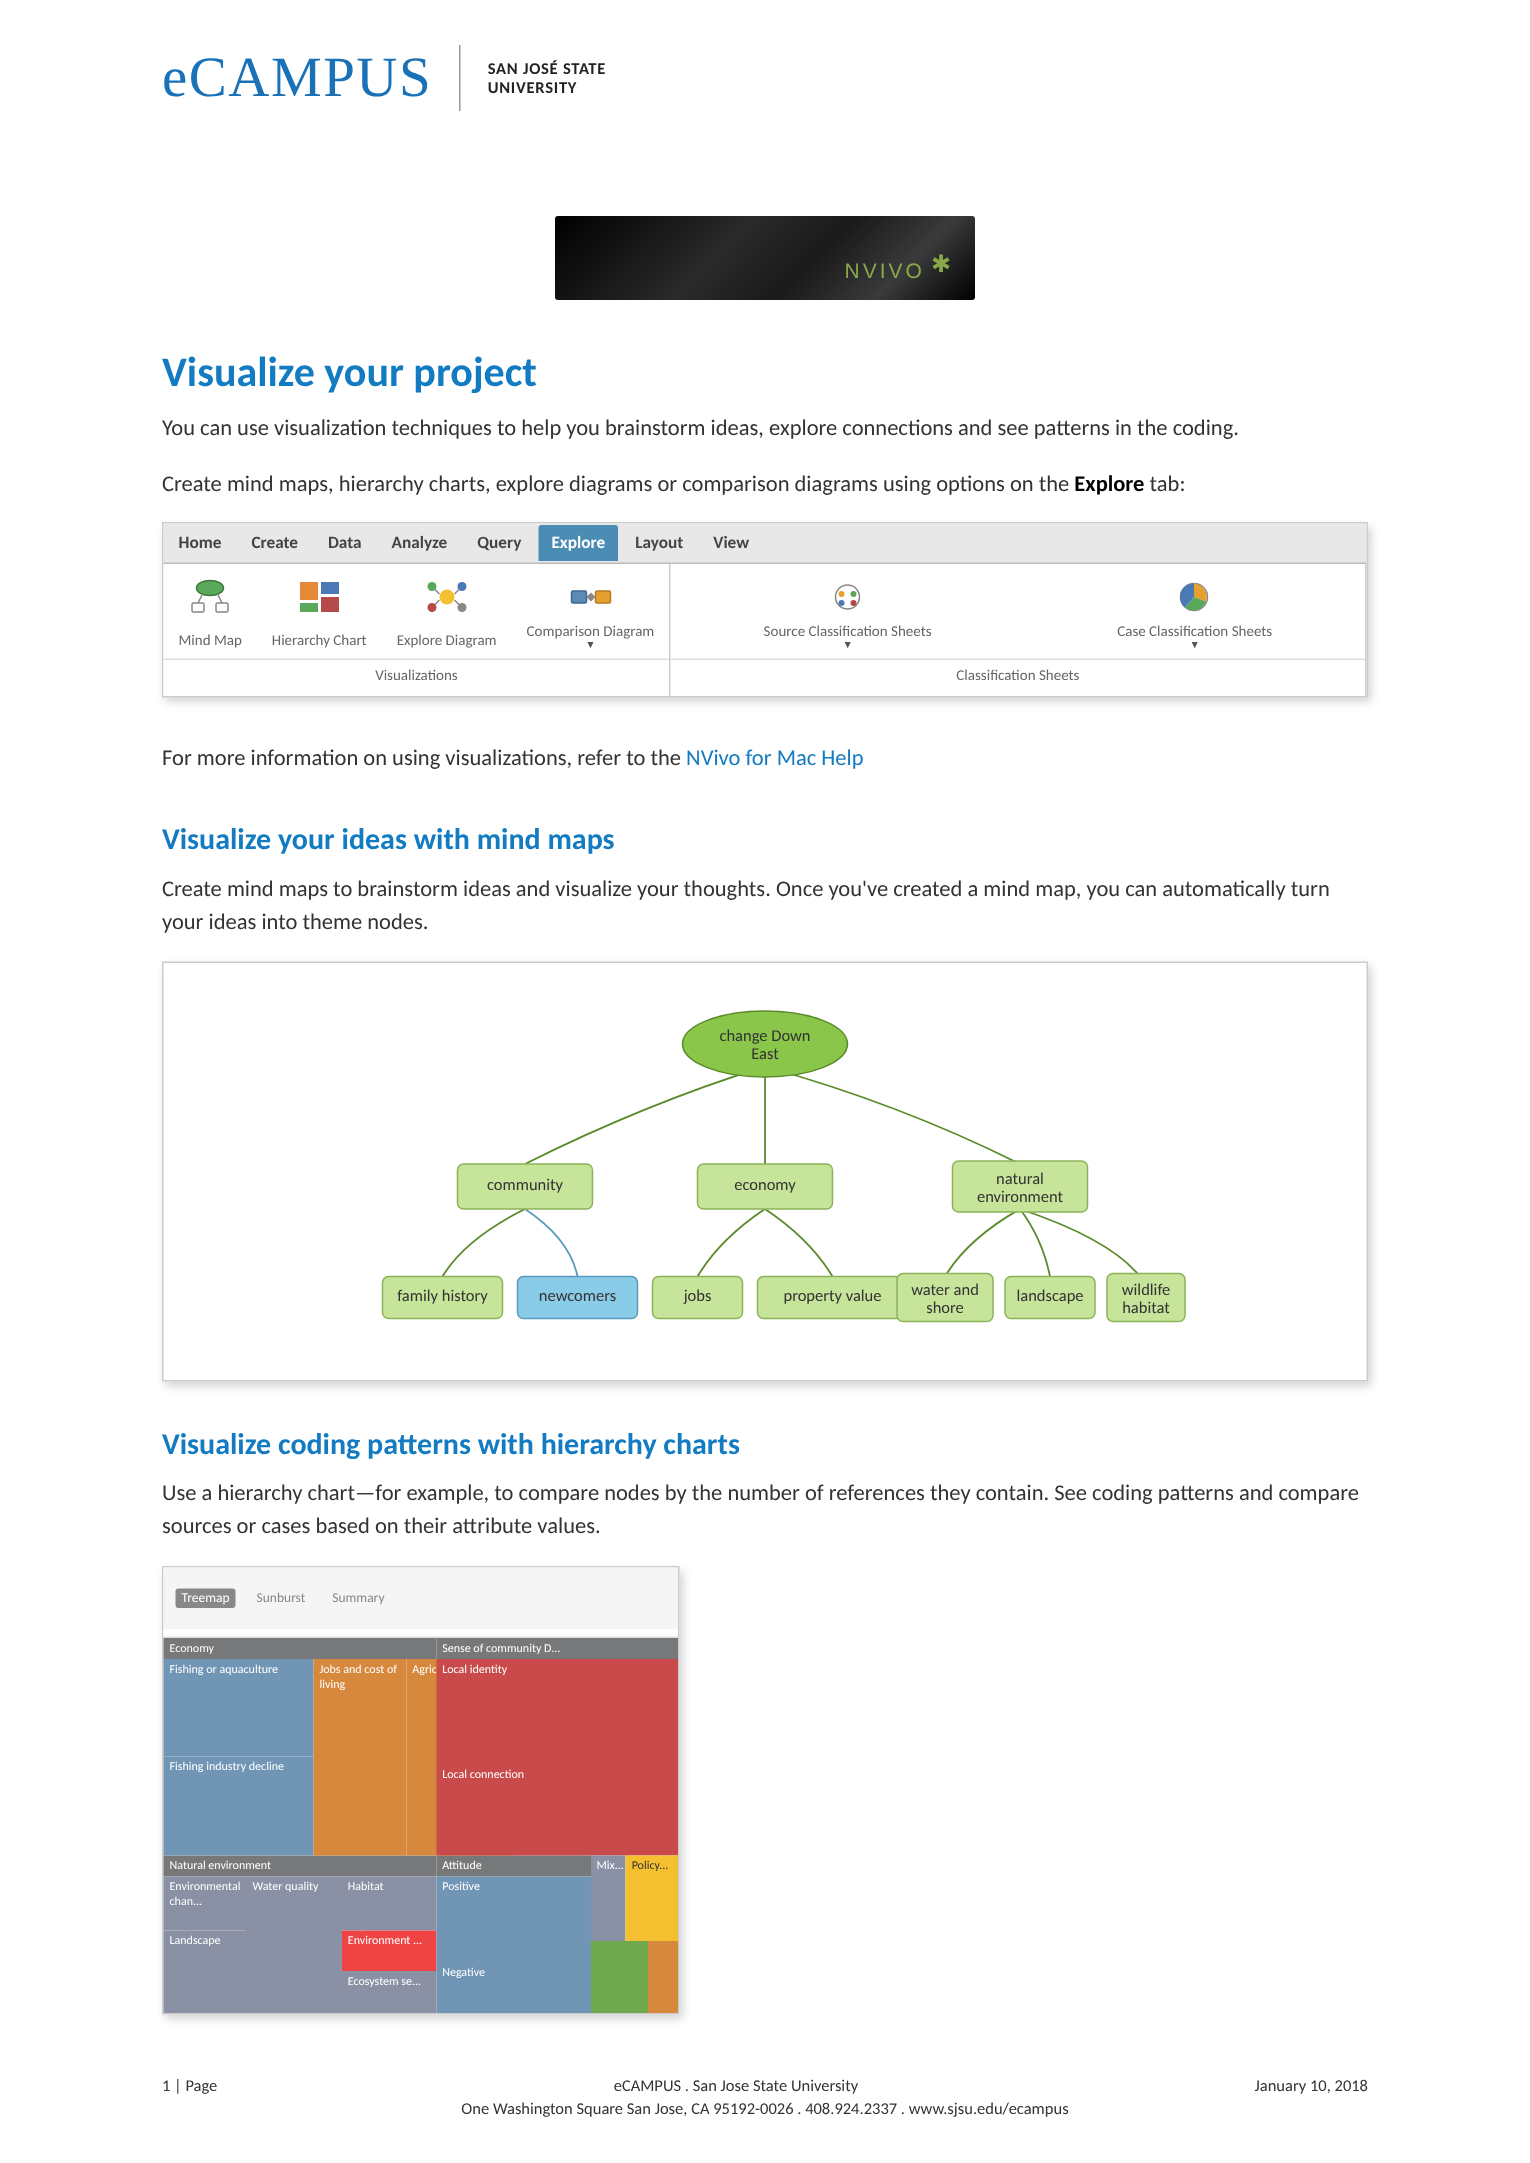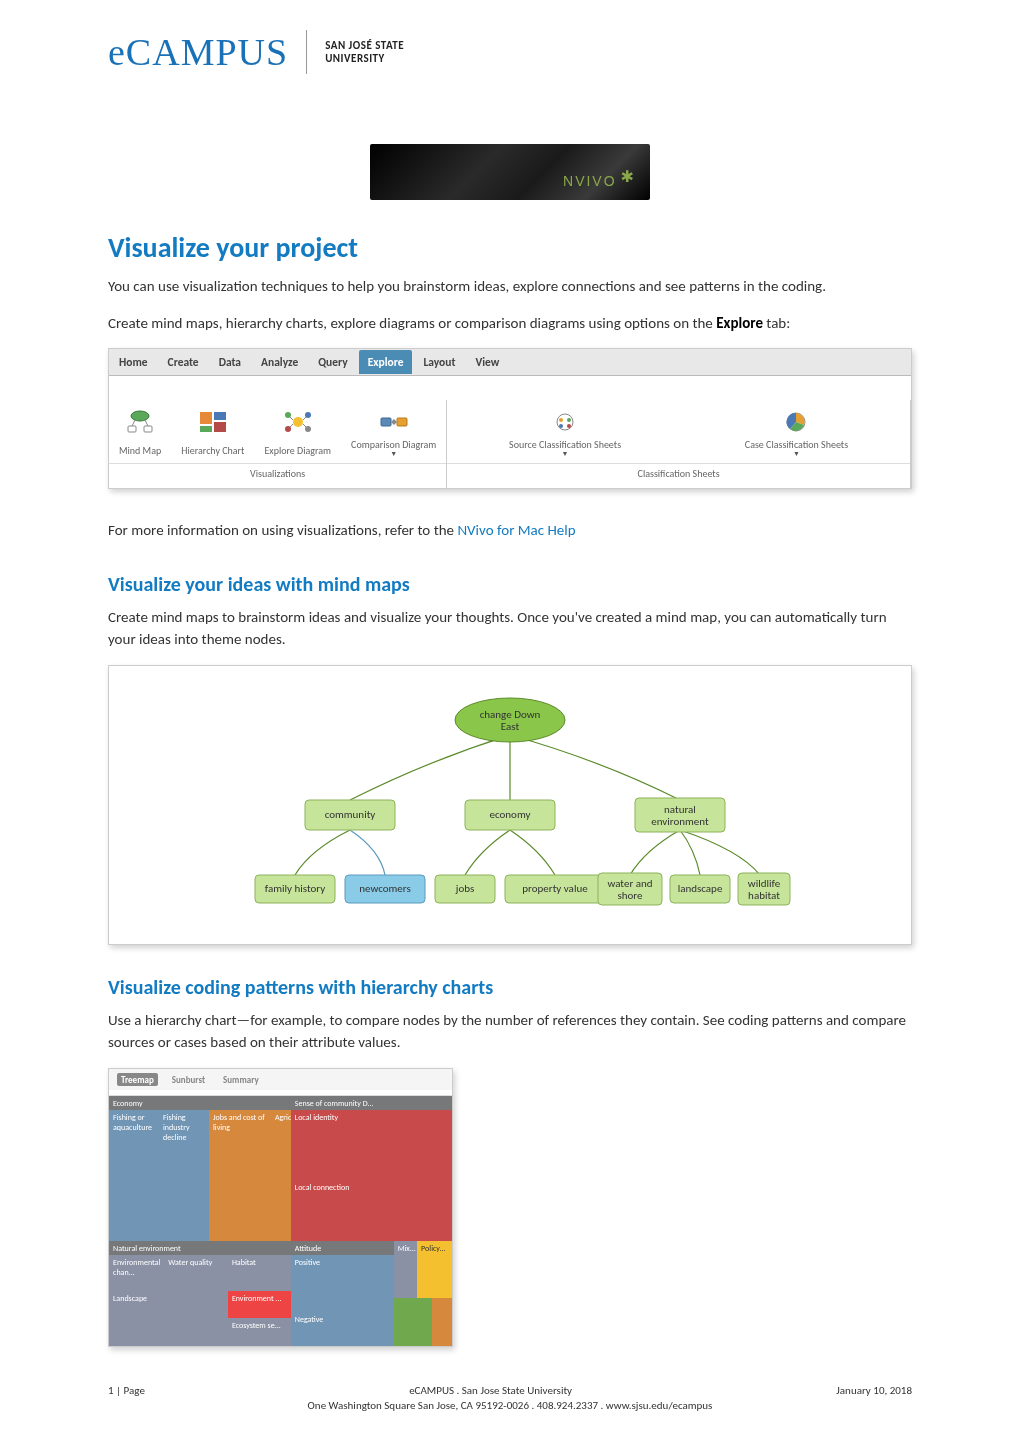--- a/index.html
+++ b/index.html
@@ -15,37 +15,37 @@
     h1 { color: #127bc2; font-size: 28px; font-weight: bold; margin-bottom: 10px; }
     p { font-size: 15px; line-height: 1.5; margin-bottom: 14px; color: #333; }
     .bold-inline { font-weight: bold; color: #000; }
     .link { color: #127bc2; text-decoration: none; }
     h2 { color: #127bc2; font-size: 20px; font-weight: 600; margin-top: 30px; margin-bottom: 10px; }
     .ribbon-img { border: 1px solid #ccc; box-shadow: 2px 3px 6px rgba(0,0,0,0.18); margin-bottom: 30px; background: #f5f5f5; }
     .ribbon-tabs { display: flex; background: #e8e8e8; border-bottom: 1px solid #bbb; font-size: 11.5px; font-weight: bold; color: #444; }
     .ribbon-tabs div { padding: 6px 10px; }
     .ribbon-tabs .active { background: #4b8cb5; color: #fff; border-radius: 2px 2px 0 0; margin: 1px; padding: 5px 9px; }
     .ribbon-body { display: flex; background: #fff; }
-    .ribbon-group { display: flex; flex-direction: column; align-items: center; border-right: 1px solid #ccc; padding: 4px 0; margin-top: 24px; }
+    .ribbon-group { display: flex; flex-direction: column; align-items: center; border-right: 1px solid #ccc; padding: 4px 0; }
     .ribbon-items { display: flex; }
     .ribbon-item { display: flex; flex-direction: column; align-items: center; justify-content: flex-start; padding: 5px 10px 2px 10px; gap: 4px; font-size: 10px; color: #666; width: auto; }
     .ribbon-item-icon { width: 30px; height: 26px; display: flex; align-items: center; justify-content: center; }
     .ribbon-item-label { font-size: 10px; line-height: 1.1; text-align: center; min-height: 22px; display:flex; align-items:center;}
     .ribbon-group-label { font-size: 10px; color: #666; padding: 3px 0 4px 0; border-top: 1px solid #ddd; width: 100%; text-align: center; }
     .dropdown-arrow { font-size: 7px; color: #555; line-height:1;}
     .mindmap-box { border: 1px solid #ccc; box-shadow: 2px 3px 6px rgba(0,0,0,0.18); background: #fff; padding: 14px; margin-bottom: 26px; }
     .mindmap-svg { width: 100%; height: 250px; display: block; }
     .node-root { fill: #8ac649; stroke: #5a8a2a; stroke-width: 1; }
     .node-green { fill: #c6e49a; stroke: #8db35a; stroke-width: 1; }
     .node-blue { fill: #8acbe8; stroke: #5a9abd; stroke-width: 1; }
     .node-text { font-size: 11px; fill: #333; text-anchor: middle; dominant-baseline: middle; }
     .link-line { stroke: #5a8a2a; stroke-width: 1.2; fill: none; }
     .link-line-blue { stroke: #5a9abd; stroke-width: 1.2; fill: none; }
     .treemap-box { border: 1px solid #ccc; box-shadow: 2px 3px 6px rgba(0,0,0,0.18); background: #fff; }
-    .treemap-tabs { display: flex; gap: 10px; padding: 4px 8px; background: #f5f5f5; font-size: 9px; color: #888; font-weight: bold; }
+    .treemap-tabs { display: flex; gap: 10px; padding: 14px 8px; background: #f5f5f5; font-size: 9px; color: #888; }
     .treemap-tabs .ttab { padding: 1px 4px; }
     .treemap-tabs .ttab.active { background: #888; color: #fff; border-radius: 2px; }
     .treemap-body { display: flex; height: 250px; position: relative; }
     .tm-cell { position: relative; padding: 2px 4px; font-size: 8px; color: #fff; overflow: hidden; }
     .tm-header { background: #77787a; color:#fff; font-size:8px; padding:2px 4px;}
     .footer { position: absolute; bottom: 30px; left: 108px; right: 108px; font-size: 11px; color: #333; }
     .footer-row1 { display: flex; justify-content: space-between; margin-bottom: 2px; }
     .footer-row2 { text-align: center; }
   </style>
 </head>
@@ -235,21 +235,21 @@
       <div class="ttab">Sunburst</div>
       <div class="ttab">Summary</div>
     </div>
     <div style="height:6px;background:#fff;border-bottom:1px solid #ddd;"></div>
     <div class="treemap-body" style="flex-direction:column;">
 
       <div style="display:flex; flex:0 0 58%;">
         <div style="flex:0 0 53%; display:flex; flex-direction:column;">
           <div class="tm-header">Economy</div>
           <div style="flex:1; display:flex;">
-            <div style="flex:0 0 55%; display:flex; flex-direction:row;">
+            <div style="flex:0 0 55%; display:flex; flex-direction:column;">
               <div class="tm-cell" style="flex:1;background:#7095b5;">Fishing or aquaculture</div>
               <div class="tm-cell" style="flex:1;background:#7095b5;">Fishing industry decline</div>
             </div>
             <div style="flex:1; display:flex; flex-direction:row;">
               <div class="tm-cell" style="flex:0 0 64%;background:#d6883d;">Jobs and cost of living</div>
               <div style="flex:1;display:flex;">
                 <div class="tm-cell" style="flex:0 0 65%;background:#d6883d;">Agriculture</div>
                 <div class="tm-cell" style="flex:1;background:#d6883d;">Tour...</div>
               </div>
             </div>

